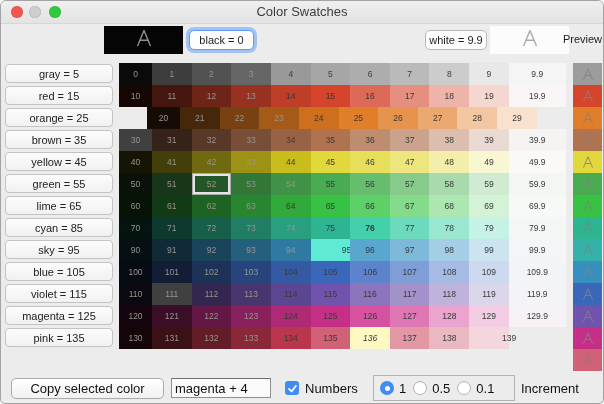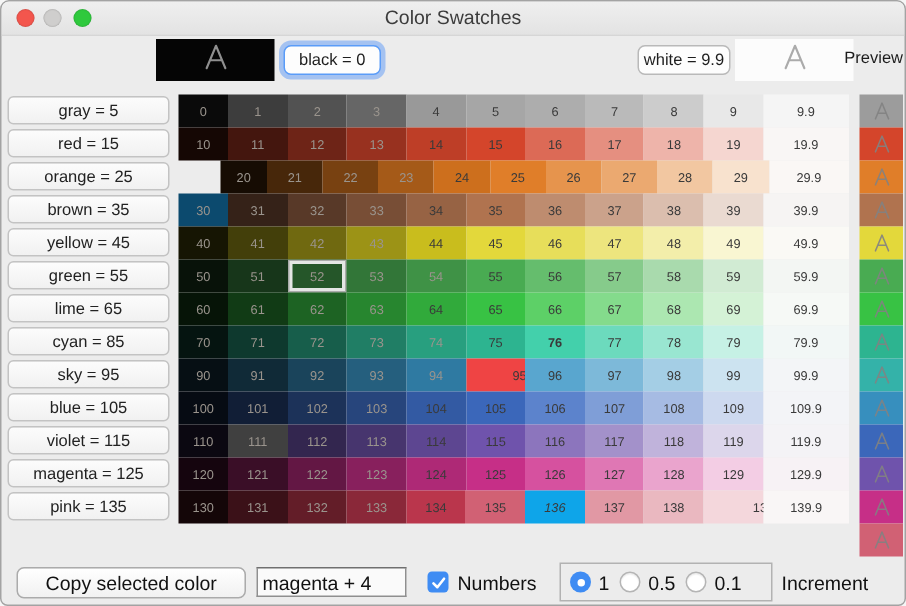--- a/index.html
+++ b/index.html
@@ -126,24 +126,23 @@
         <div class="cell c0" style="background: rgb(22, 12, 3); color: rgb(154, 148, 141); margin-left: 28px;">20</div>
         <div class="cell cn" style="background: rgb(71, 39, 10); color: rgb(154, 148, 141);">21</div>
         <div class="cell cn" style="background: rgb(120, 65, 17); color: rgb(154, 148, 141);">22</div>
         <div class="cell cn" style="background: rgb(165, 90, 24); color: rgb(154, 148, 141);">23</div>
         <div class="cell cn" style="background: rgb(205, 111, 29); color: rgb(58, 58, 58);">24</div>
         <div class="cell cn" style="background: rgb(224, 126, 41); color: rgb(58, 58, 58);">25</div>
         <div class="cell cn" style="background: rgb(230, 148, 77); color: rgb(58, 58, 58);">26</div>
         <div class="cell cn" style="background: rgb(235, 169, 112); color: rgb(58, 58, 58);">27</div>
         <div class="cell cn" style="background: rgb(242, 199, 161); color: rgb(58, 58, 58);">28</div>
         <div class="cell cn" style="background: rgb(248, 226, 206); color: rgb(58, 58, 58);">29</div>
-        <div class="cell cdec" style="background: rgb(250, 247, 245);">29.9</div>
-      </div>
-      <div class="grid-row">
-        <div class="cell c0" style="background: #0c4a6e; color: rgb(154, 148, 141);">30</div>
+      </div>
+      <div class="grid-row">
+        <div class="cell c0" style="background: #404040; color: rgb(154, 148, 141);">30</div>
         <div class="cell cn" style="background: rgb(53, 34, 24); color: rgb(154, 148, 141);">31</div>
         <div class="cell cn" style="background: rgb(88, 57, 40); color: rgb(154, 148, 141);">32</div>
         <div class="cell cn" style="background: rgb(120, 78, 54); color: rgb(154, 148, 141);">33</div>
         <div class="cell cn" style="background: rgb(151, 99, 68); color: rgb(58, 58, 58);">34</div>
         <div class="cell cn" style="background: rgb(176, 115, 79); color: rgb(58, 58, 58);">35</div>
         <div class="cell cn" style="background: rgb(190, 140, 111); color: rgb(58, 58, 58);">36</div>
         <div class="cell cn" style="background: rgb(203, 162, 139); color: rgb(58, 58, 58);">37</div>
         <div class="cell cn" style="background: rgb(219, 190, 174); color: rgb(58, 58, 58);">38</div>
         <div class="cell cn" style="background: rgb(234, 218, 209); color: rgb(58, 58, 58);">39</div>
         <div class="cell cdec" style="background: rgb(246, 244, 243);">39.9</div>
@@ -199,21 +198,21 @@
         <div class="cell cn" style="background: rgb(153, 230, 209); color: rgb(58, 58, 58);">78</div>
         <div class="cell cn" style="background: rgb(198, 241, 229); color: rgb(58, 58, 58);">79</div>
         <div class="cell cdec" style="background: rgb(242, 247, 246);">79.9</div>
       </div>
       <div class="grid-row">
         <div class="cell c0" style="background: rgb(6, 15, 20); color: rgb(154, 148, 141);">90</div>
         <div class="cell cn" style="background: rgb(16, 42, 55); color: rgb(154, 148, 141);">91</div>
         <div class="cell cn" style="background: rgb(26, 68, 91); color: rgb(154, 148, 141);">92</div>
         <div class="cell cn" style="background: rgb(37, 95, 126); color: rgb(154, 148, 141);">93</div>
         <div class="cell cn" style="background: rgb(47, 122, 162); color: rgb(154, 148, 141);">94</div>
-        <div class="cell cn" style="background: #ef4444; color: rgb(58, 58, 58); padding-left: 32px;">95</div>
+        <div class="cell cn" style="background: #5eead4; color: rgb(58, 58, 58); padding-left: 32px;">95</div>
         <div class="cell cn" style="background: rgb(89, 166, 207); color: rgb(58, 58, 58);">96</div>
         <div class="cell cn" style="background: rgb(125, 185, 217); color: rgb(58, 58, 58);">97</div>
         <div class="cell cn" style="background: rgb(164, 206, 229); color: rgb(58, 58, 58);">98</div>
         <div class="cell cn" style="background: rgb(204, 227, 240); color: rgb(58, 58, 58);">99</div>
         <div class="cell cdec" style="background: rgb(243, 245, 247);">99.9</div>
       </div>
       <div class="grid-row">
         <div class="cell c0" style="background: rgb(6, 11, 19); color: rgb(154, 148, 141);">100</div>
         <div class="cell cn" style="background: rgb(17, 30, 54); color: rgb(154, 148, 141);">101</div>
         <div class="cell cn" style="background: rgb(28, 50, 89); color: rgb(154, 148, 141);">102</div>
@@ -252,25 +251,24 @@
         <div class="cell cn" style="background: rgb(243, 205, 228); color: rgb(58, 58, 58);">129</div>
         <div class="cell cdec" style="background: rgb(247, 242, 245);">129.9</div>
       </div>
       <div class="grid-row">
         <div class="cell c0" style="background: rgb(20, 6, 8); color: rgb(154, 148, 141);">130</div>
         <div class="cell cn" style="background: rgb(59, 17, 24); color: rgb(154, 148, 141);">131</div>
         <div class="cell cn" style="background: rgb(99, 29, 40); color: rgb(154, 148, 141);">132</div>
         <div class="cell cn" style="background: rgb(138, 40, 57); color: rgb(154, 148, 141);">133</div>
         <div class="cell cn" style="background: rgb(186, 54, 76); color: rgb(58, 58, 58);">134</div>
         <div class="cell cn" style="background: rgb(209, 97, 116); color: rgb(58, 58, 58);">135</div>
-        <div class="cell cn" style="background: #0ea5e9; color: rgb(58, 58, 58); font-style: italic;">136</div>
+        <div class="cell cn" style="background: #fef9c3; color: rgb(58, 58, 58); font-style: italic;">136</div>
         <div class="cell cn" style="background: rgb(225, 152, 164); color: rgb(58, 58, 58);">137</div>
         <div class="cell cn" style="background: rgb(234, 184, 192); color: rgb(58, 58, 58);">138</div>
         <div class="cell cn" style="background: rgb(244, 215, 220); color: rgb(58, 58, 58); padding-left: 40px;">139</div>
-        <div class="cell cdec" style="background: rgb(249, 246, 246);">139.9</div>
       </div>
     </div>
 
   <div class="preview-strip">
       <div class="pcell" style="background: rgb(156, 156, 156);">
         <svg width="14" height="14" viewBox="0 0 24 24">
           <path d="M4.5 21 L12 3 L19.5 21 M7.8 14.6 L16.2 14.6" fill="none" stroke="rgba(130,130,130,0.9)" stroke-width="1.7" stroke-linecap="round" stroke-linejoin="round"></path>
         </svg>
       </div>
       <div class="pcell" style="background: rgb(212, 69, 43);">

